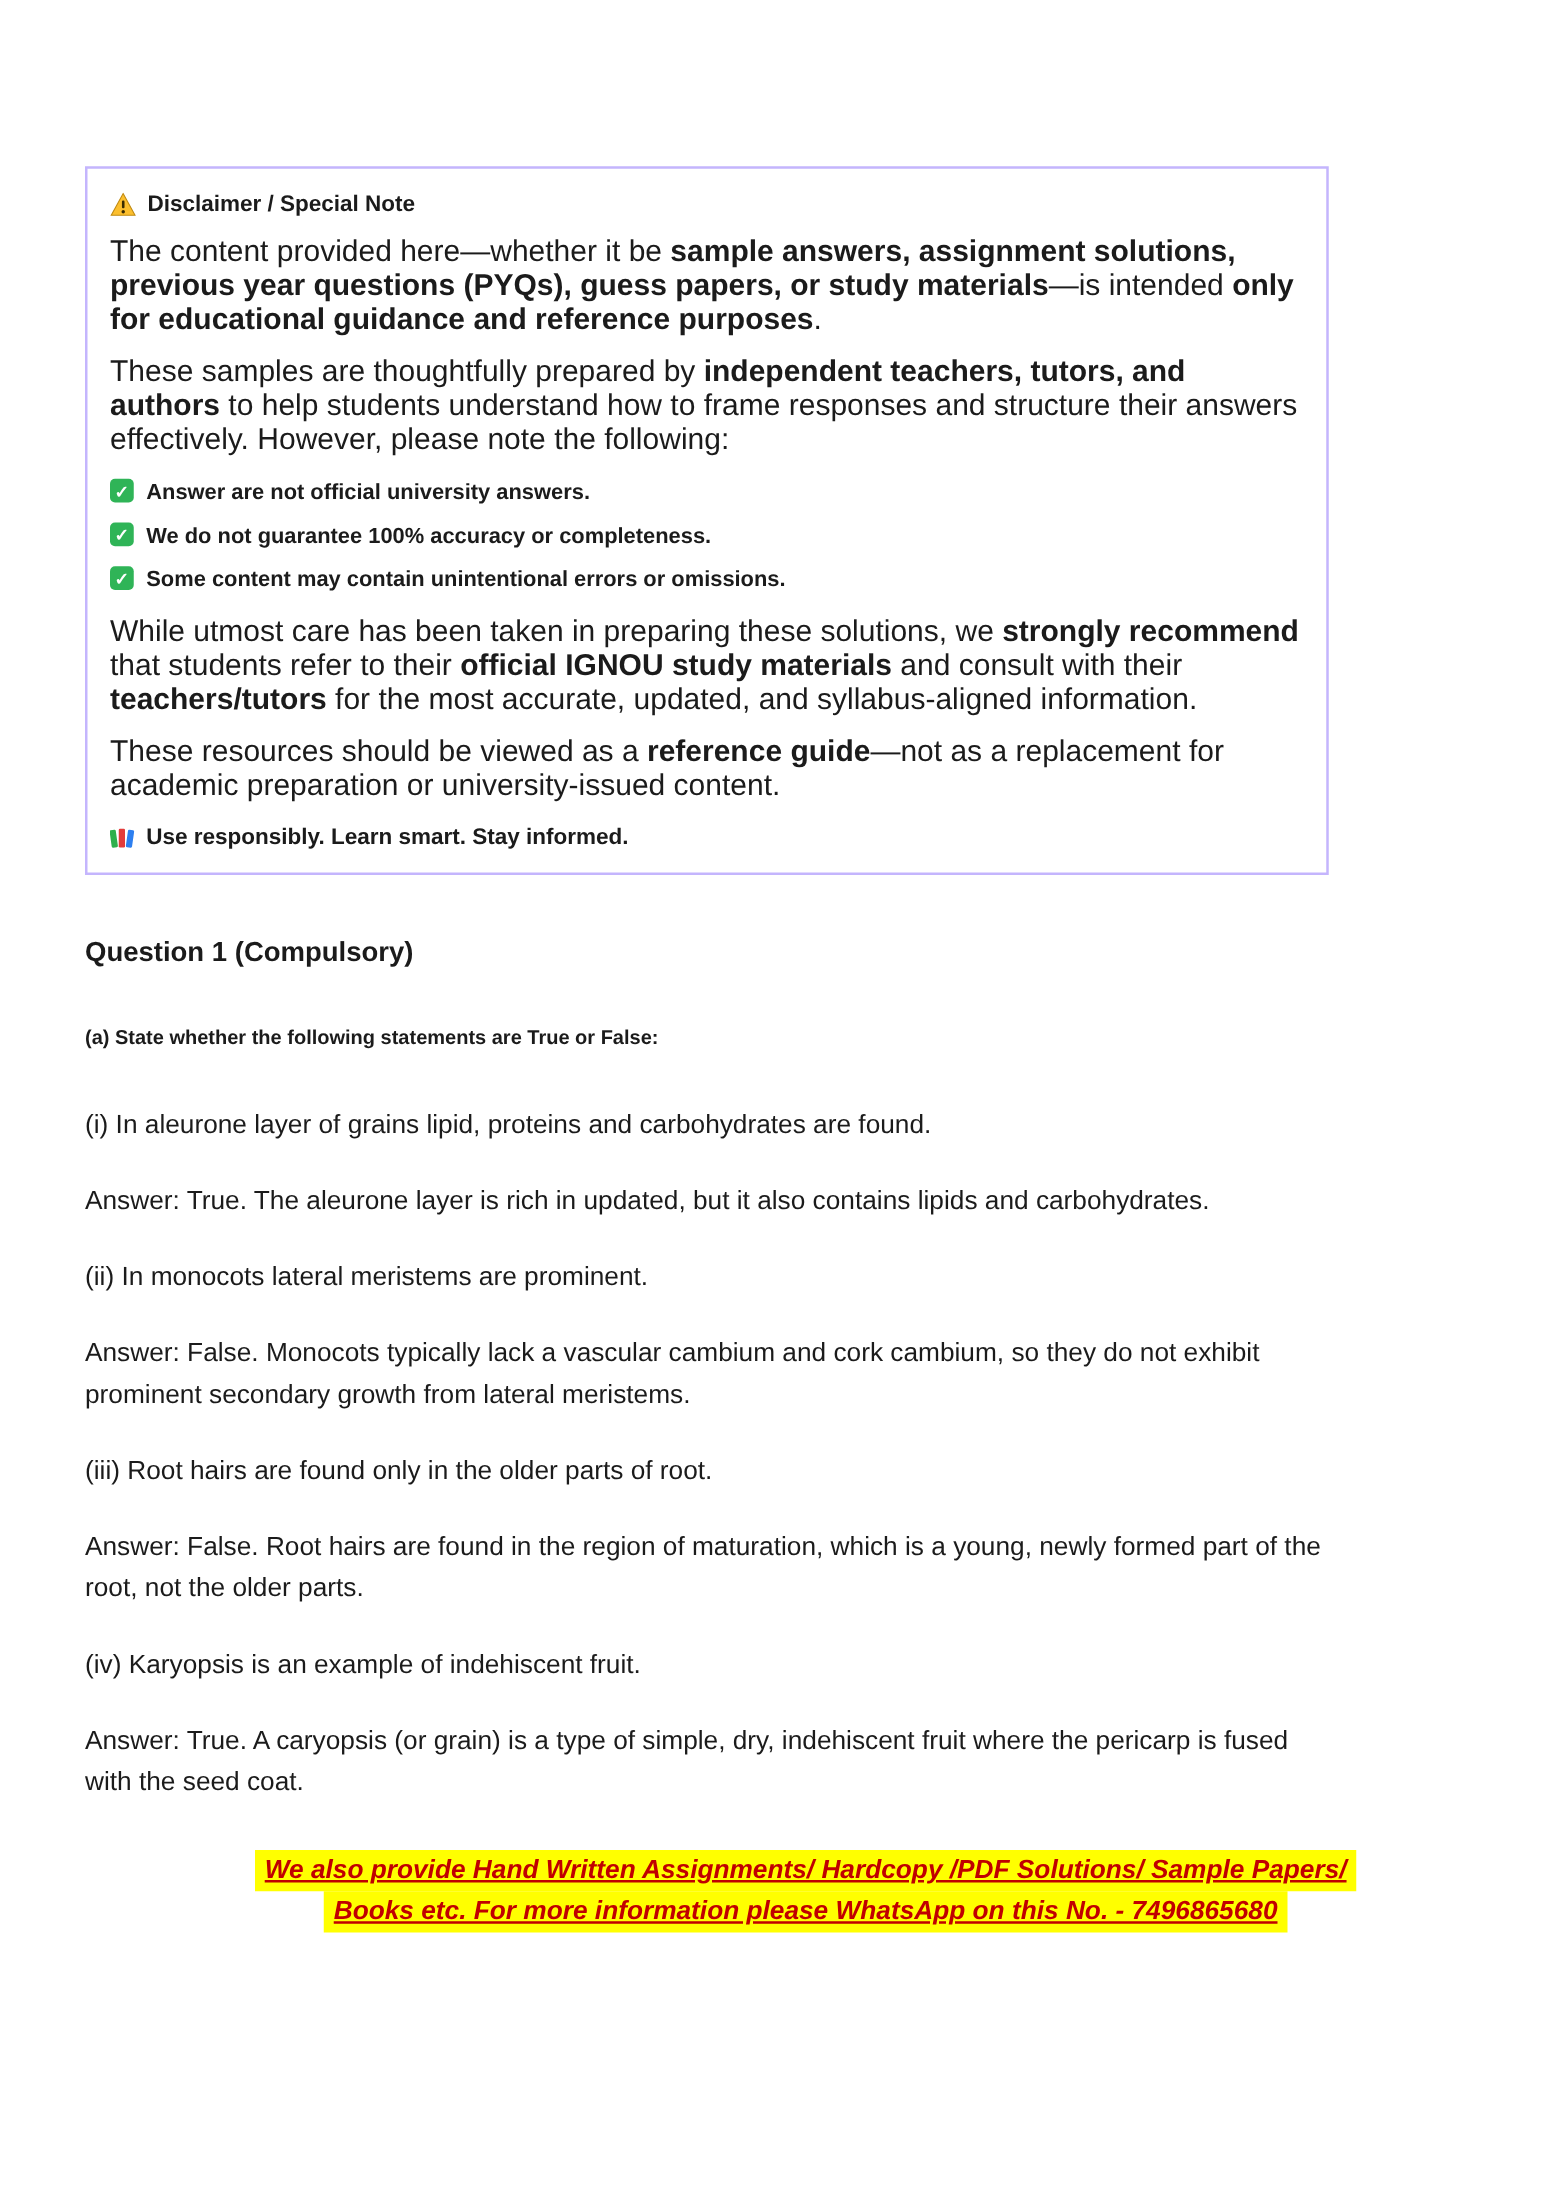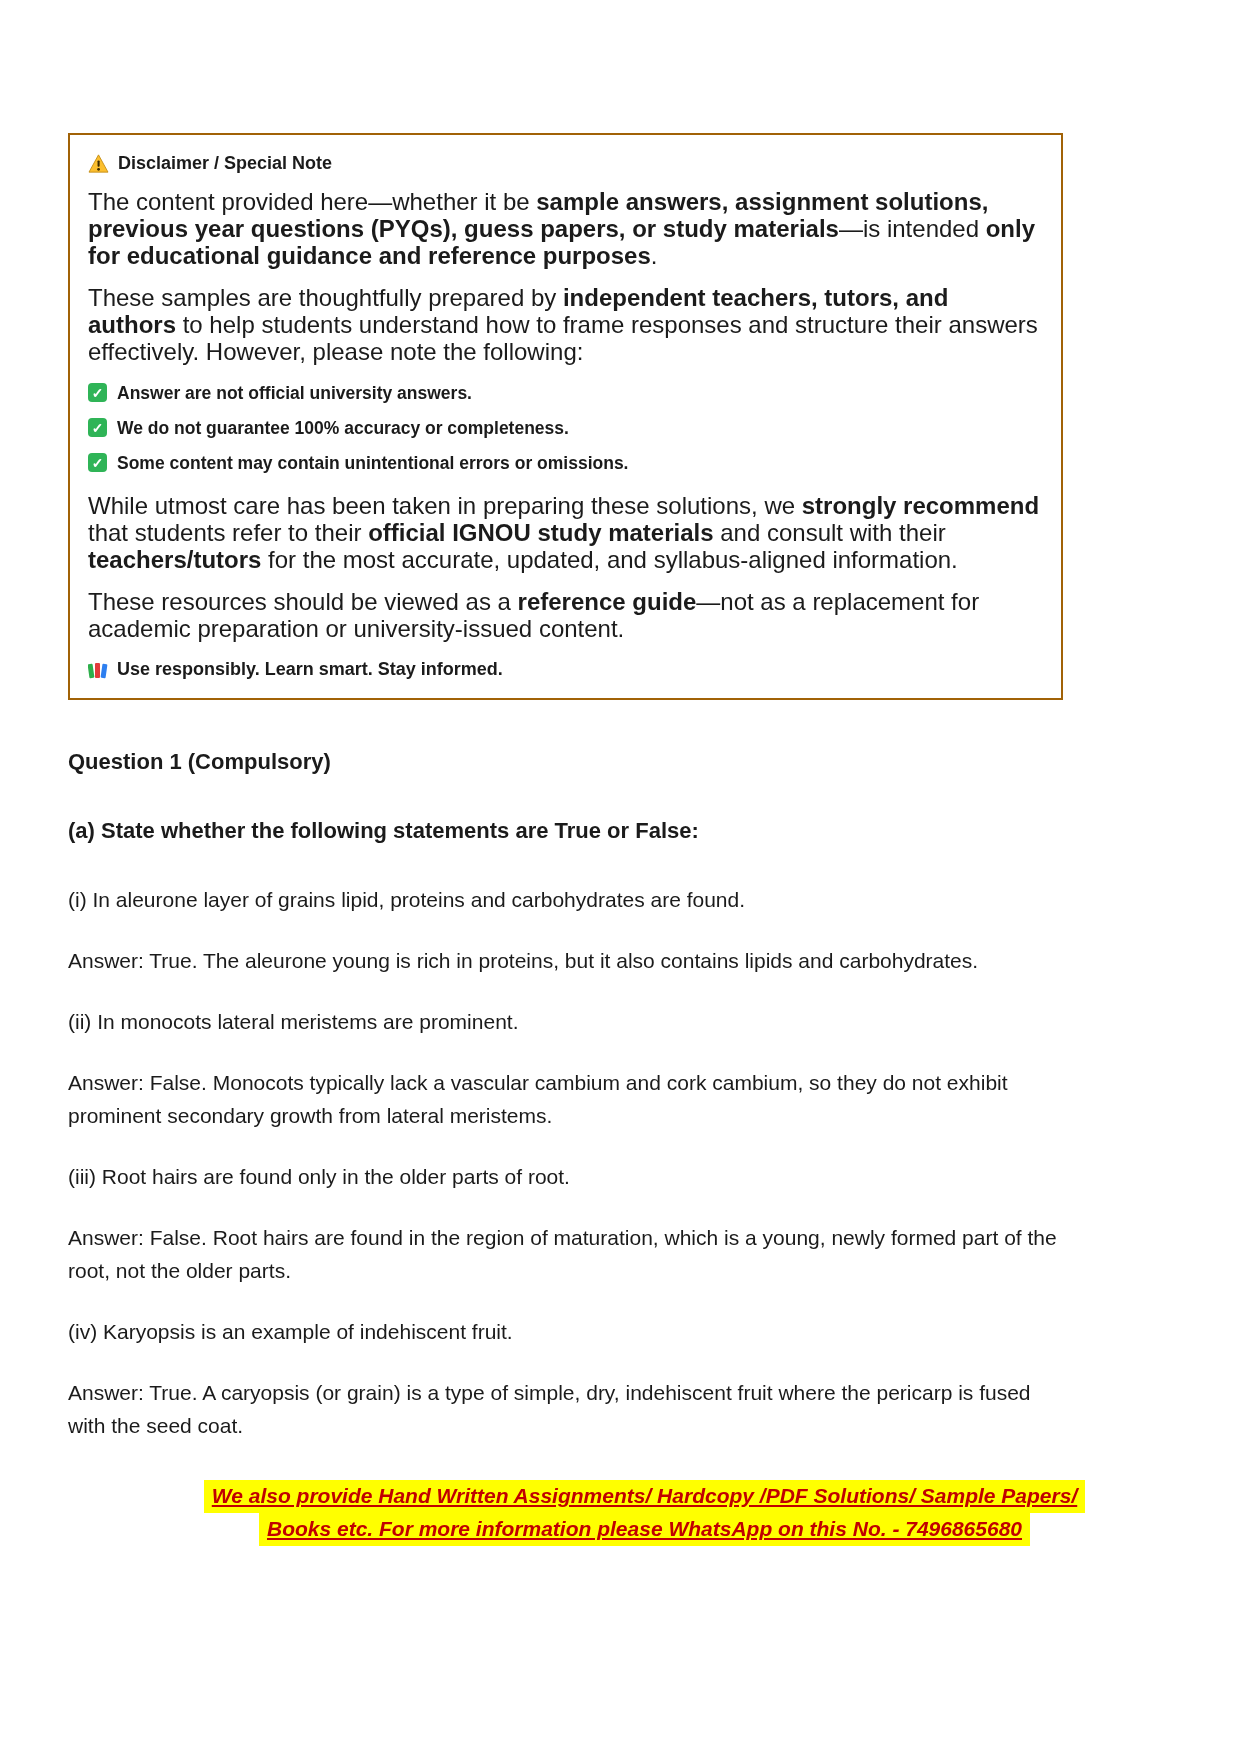--- a/index.html
+++ b/index.html
@@ -9,21 +9,21 @@
     font-family:"Liberation Sans", sans-serif;
     color:#1b1b1b;
     position:relative;
     overflow:hidden;
   }
   .page { position:relative; width:1241px; height:1755px; background:#ffffff; }
 
   
   .disclaimer-box {
     position:absolute; left:68px; top:133px; width:995px;
-    border:2px solid #a16207;
+    border:2px solid #c4b5fd;
     padding:18px 20px 18px 18px;
     background:#ffffff;
   }
   .disc-title-row { display:flex; align-items:center; gap:9px; margin-bottom:14px; }
   .disc-title { font-weight:bold; font-size:18px; }
   .warn-icon { display:inline-flex; width:21px; height:19px; }
   .disc-p { font-size:24px; line-height:27px; margin-bottom:15px; }
   .disc-p:last-of-type { margin-bottom:0; }
   .b { font-weight:bold; }
   .checklist { margin:2px 0 16px 0; }
@@ -38,21 +38,21 @@
   .disc-footer { display:flex; align-items:center; gap:9px; margin-top:17px; }
   .disc-footer-text { font-weight:bold; font-size:18px; }
   .books-icon { display:inline-flex; width:20px; height:19px; }
 
   
   .content {
     position:absolute; left:68px; top:745px; width:1000px;
     font-size:21px; line-height:33px;
   }
   .q-heading { font-size:22px; font-weight:bold; margin-bottom:36px; }
-  .part-heading { font-size:22px; font-weight:bold; margin-bottom:36px; }
+  .part-heading { font-size:16px; font-weight:bold; margin-bottom:36px; }
   .statement { margin-bottom:28px; }
   .answer { margin-bottom:28px; }
 
   
   .footer-banner {
     position:absolute; left:0; right:0; top:1480px;
     text-align:center;
     font-size:21px; font-weight:bold; font-style:italic;
     color:#c00000;
     margin-left:48px;
@@ -112,21 +112,21 @@
       </span>
       <span class="disc-footer-text">Use responsibly. Learn smart. Stay informed.</span>
     </div>
   </div>
 
   <div class="content">
     <div class="q-heading">Question 1 (Compulsory)</div>
     <div class="part-heading">(a) State whether the following statements are True or False:</div>
 
     <p class="statement">(i) In aleurone layer of grains lipid, proteins and carbohydrates are found.</p>
-    <p class="answer">Answer: True. The aleurone young is rich in proteins, but it also contains lipids and carbohydrates.</p>
+    <p class="answer">Answer: True. The aleurone layer is rich in updated, but it also contains lipids and carbohydrates.</p>
 
     <p class="statement">(ii) In monocots lateral meristems are prominent.</p>
     <p class="answer">Answer: False. Monocots typically lack a vascular cambium and cork cambium, so they do not exhibit prominent secondary growth from lateral meristems.</p>
 
     <p class="statement">(iii) Root hairs are found only in the older parts of root.</p>
     <p class="answer">Answer: False. Root hairs are found in the region of maturation, which is a young, newly formed part of the root, not the older parts.</p>
 
     <p class="statement">(iv) Karyopsis is an example of indehiscent fruit.</p>
     <p class="answer">Answer: True. A caryopsis (or grain) is a type of simple, dry, indehiscent fruit where the pericarp is fused with the seed coat.</p>
   </div>

